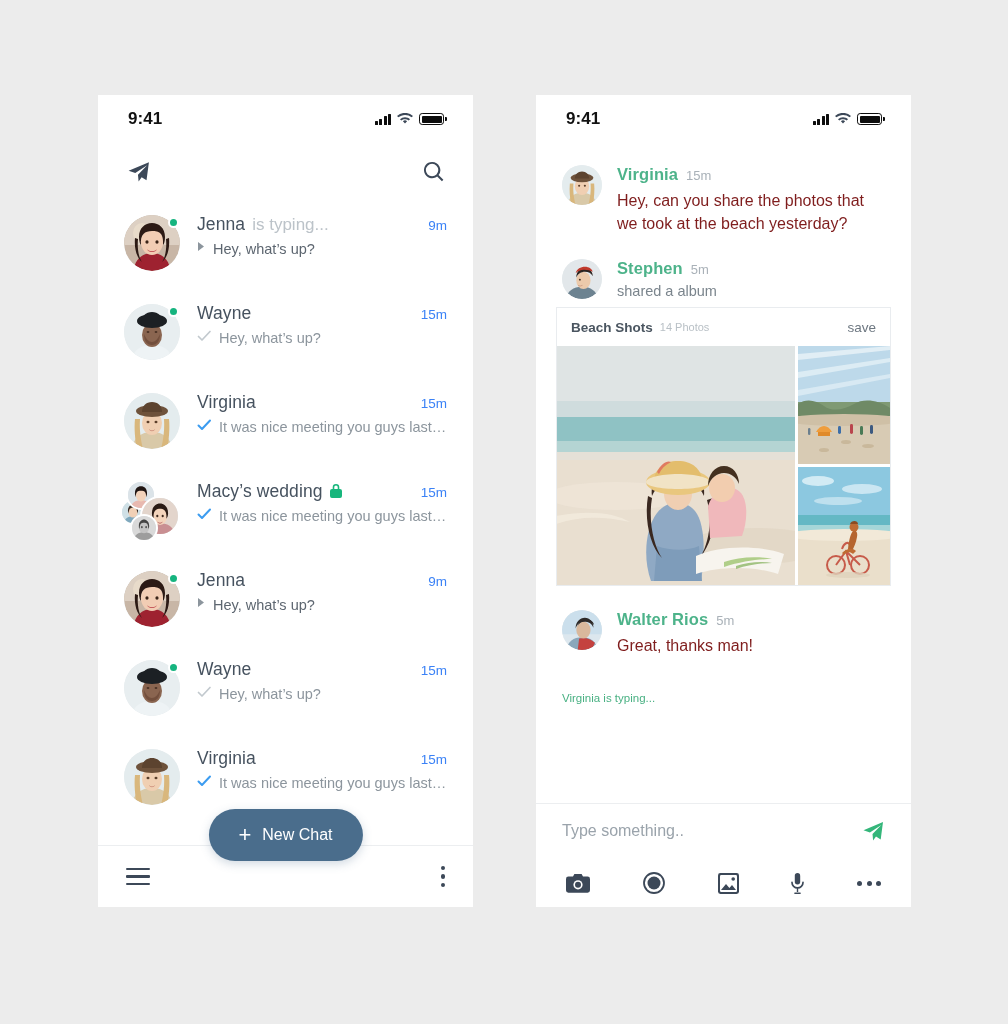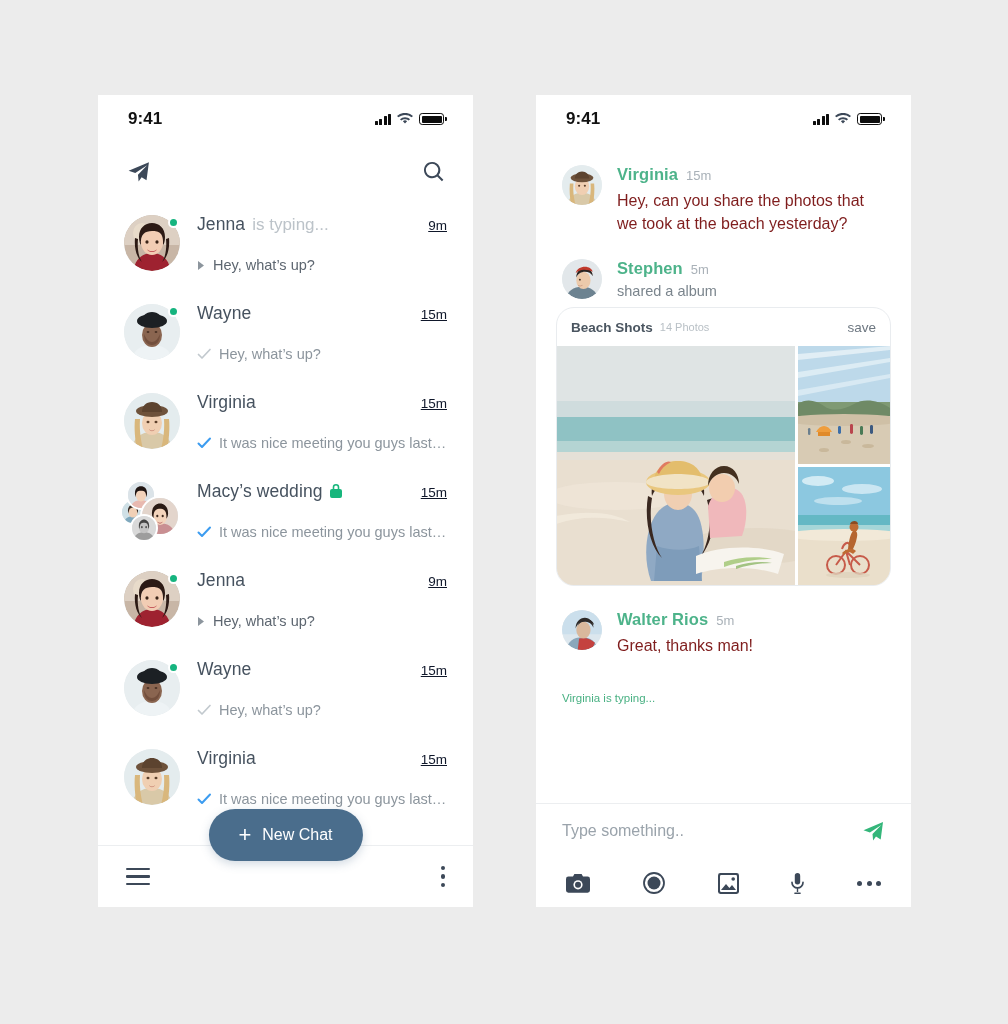--- a/index.html
+++ b/index.html
@@ -71,22 +71,22 @@
   .ga.a1 { width: 40px; height: 40px; right: 0; bottom: 2px; z-index: 4; }
   .ga.a2 { width: 30px; height: 30px; left: 2px;  top: -2px; z-index: 3; }
   .ga.a3 { width: 26px; height: 26px; left: -4px; top: 17px; z-index: 2; }
   .ga.a4 { width: 28px; height: 28px; left: 6px;  bottom: -4px; z-index: 5; }
 
   .row-body { flex: 1; padding-left: 17px; min-width: 0; }
   .row-top { display: flex; align-items: baseline; }
   .row-name { font-size: 17.5px; color: #46525f; letter-spacing: .1px; }
   .row-typing { font-size: 17px; color: #bcc3c9; margin-left: 7px; }
   .lock-ico { margin-left: 7px; position: relative; top: 1px; }
-  .row-time { font-size: 13.5px; color: #0f172a; margin-left: auto; white-space: nowrap; padding-left: 10px; text-decoration: underline; }
-  .row-sub { display: flex; align-items: center; margin-top: 22px; }
+  .row-time { font-size: 13.5px; color: #3b82f6; margin-left: auto; white-space: nowrap; padding-left: 10px; }
+  .row-sub { display: flex; margin-top: 6px; }
   .row-sub-text {
     font-size: 14.5px; color: #8c959d; margin-left: 7px;
     white-space: nowrap; overflow: hidden; text-overflow: ellipsis;
   }
   .tick { flex: 0 0 auto; }
 
   
   .list-bottom {
     position: absolute; left: 0; bottom: 0; width: 375px; height: 62px;
     border-top: 1px solid #eceef0; display: flex; align-items: center;
@@ -128,21 +128,21 @@
   .msg-body { padding-left: 15px; flex: 1; min-width: 0; }
   .msg-head { display: flex; align-items: baseline; gap: 8px; }
   .msg-name { font-size: 16.5px; font-weight: bold; color: #4db38a; letter-spacing: .1px; }
   .msg-time { font-size: 13px; color: #a9b1b8; }
   .msg-text { font-size: 16px; line-height: 1.45; color: #7f1d1d; margin-top: 5px; }
   .msg-meta { font-size: 14.5px; color: #7b858d; margin-top: 5px; }
 
   
   .album-card {
     margin: -6px 20px 0 20px; border: 1px solid #e9ecef;
-    border-radius: 18px; overflow: hidden; background: #fff;
+    border-radius: 0; overflow: hidden; background: #fff;
   }
   .album-head {
     display: flex; align-items: center; height: 38px; padding: 0 14px;
   }
   .album-title { font-size: 13.5px; font-weight: bold; color: #4a5560; }
   .album-count { font-size: 11px; color: #b9c0c6; margin-left: 7px; }
   .album-save { margin-left: auto; font-size: 13.5px; color: #6d7781; cursor: pointer; }
   .album-grid {
     display: grid; grid-template-columns: 1fr 92px;
     grid-template-rows: 118px 118px; gap: 3px; height: 239px;

